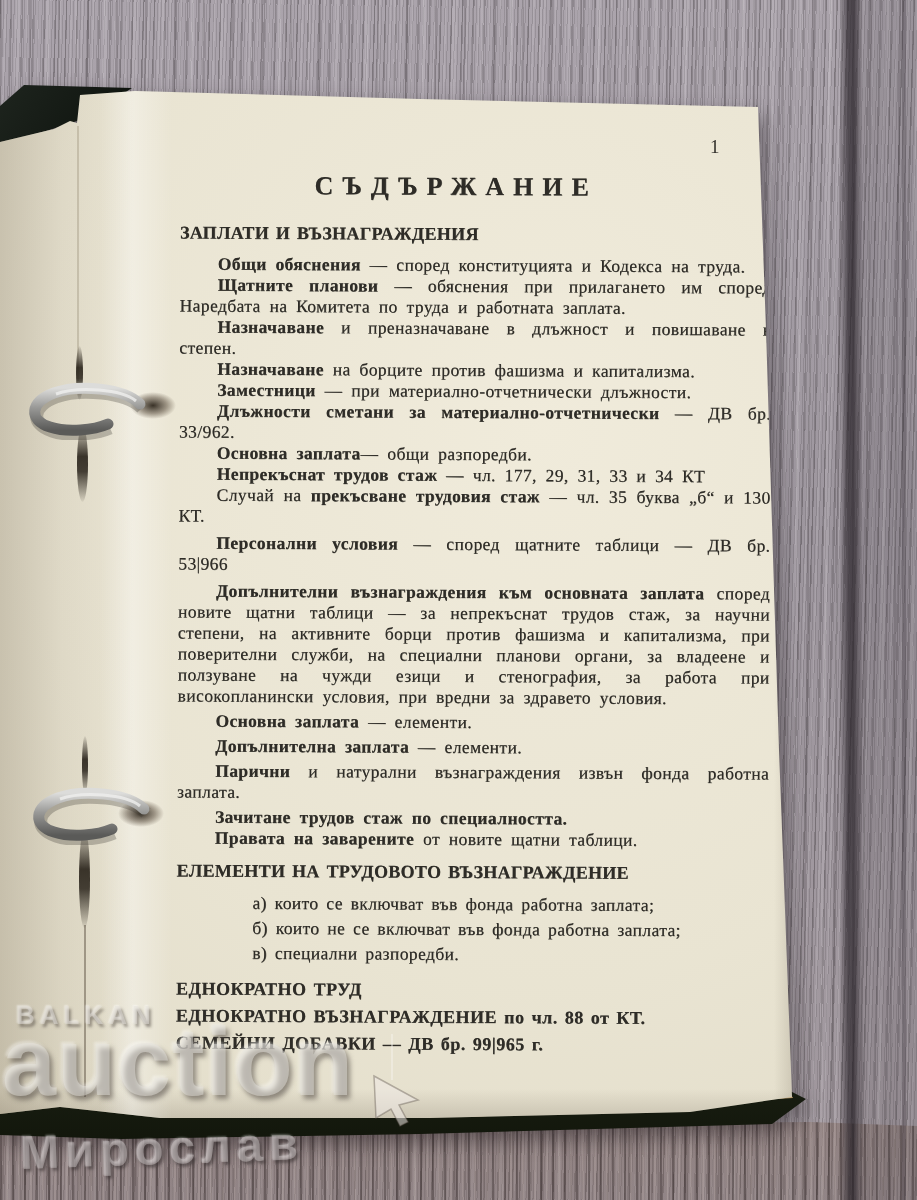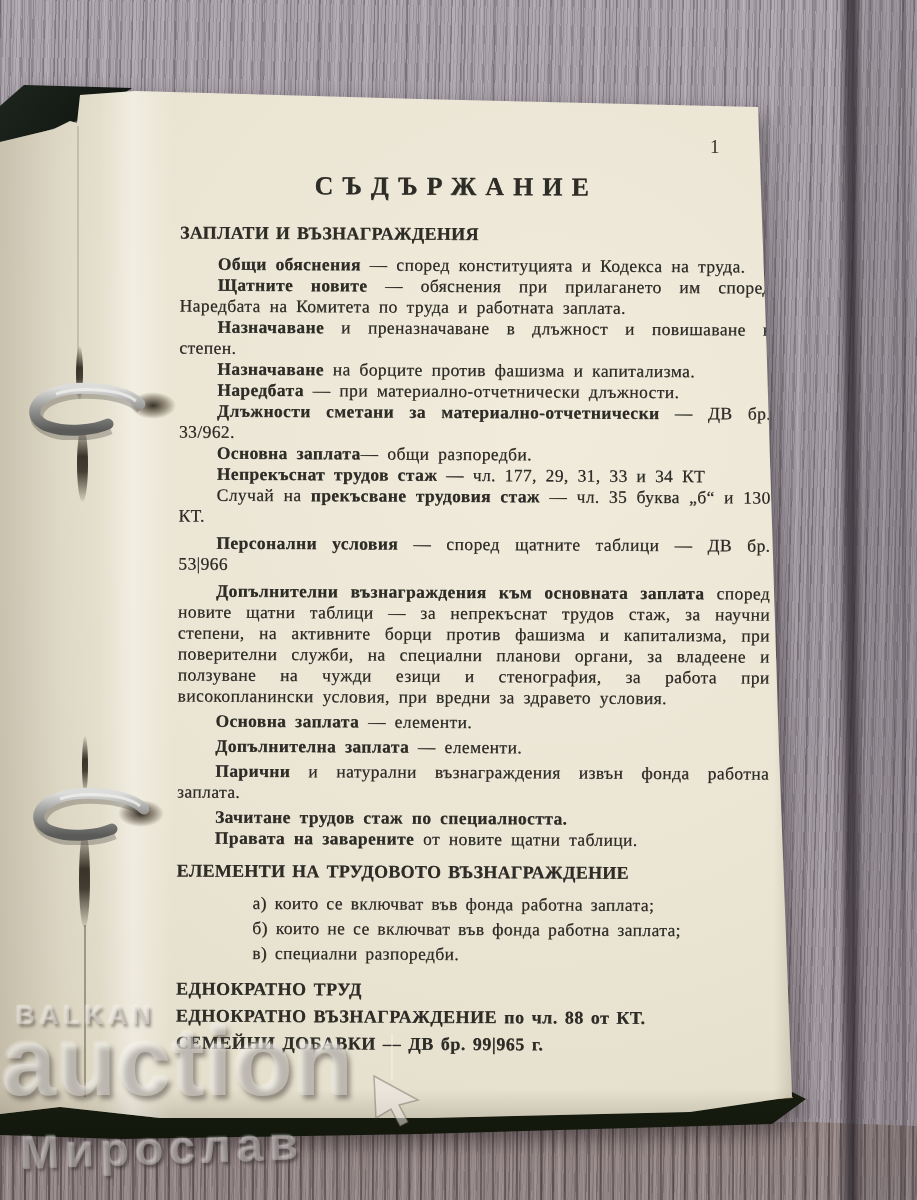--- a/index.html
+++ b/index.html
@@ -113,24 +113,24 @@
     <div class="page">
       <div class="crease-top"></div>
       <div class="crease-long"></div>
       <div class="pagenum">1</div>
 
       <div class="content">
         <h1 class="title">СЪДЪРЖАНИЕ</h1>
         <h2 class="sec">ЗАПЛАТИ И ВЪЗНАГРАЖДЕНИЯ</h2>
 
         <p class="entry"><span></span><b>Общи обяснения</b><span> — според конституцията и Кодекса на труда.</span></p>
-        <p class="entry"><span></span><b>Щатните новите</b><span> — обяснения при прилагането им според Наредбата на Комитета по труда и работната заплата.</span></p>
+        <p class="entry"><span></span><b>Щатните планови</b><span> — обяснения при прилагането им според Наредбата на Комитета по труда и работната заплата.</span></p>
         <p class="entry"><span></span><b>Назначаване</b><span> и преназначаване в длъжност и повишаване в степен.</span></p>
         <p class="entry"><span></span><b>Назначаване</b><span> на борците против фашизма и капитализма.</span></p>
-        <p class="entry"><span></span><b>Наредбата</b><span> — при материално-отчетнически длъжности.</span></p>
+        <p class="entry"><span></span><b>Заместници</b><span> — при материално-отчетнически длъжности.</span></p>
         <p class="entry"><span></span><b>Длъжности сметани за материално-отчетнически</b><span> — ДВ бр. 33/962.</span></p>
         <p class="entry"><span></span><b>Основна заплата</b><span>— общи разпоредби.</span></p>
         <p class="entry"><span></span><b>Непрекъснат трудов стаж</b><span> — чл. 177, 29, 31, 33 и 34 КТ</span></p>
         <p class="entry"><span>Случай на </span><b>прекъсване трудовия стаж</b><span> — чл. 35 буква „б“ и 130 КТ.</span></p>
         <p class="entry g6"><span></span><b>Персонални условия</b><span> — според щатните таблици — ДВ бр. 53|966</span></p>
         <p class="entry g6"><span></span><b>Допълнителни възнаграждения към основната заплата</b><span> според новите щатни таблици — за непрекъснат трудов стаж, за научни степени, на активните борци против фашизма и капитализма, при поверителни служби, на специални планови органи, за владеене и ползуване на чужди езици и стенография, за работа при високопланински условия, при вредни за здравето условия.</span></p>
         <p class="entry g4"><span></span><b>Основна заплата</b><span> — елементи.</span></p>
         <p class="entry g4"><span></span><b>Допълнителна заплата</b><span> — елементи.</span></p>
         <p class="entry g4"><span></span><b>Парични</b><span> и натурални възнаграждения извън фонда работна заплата.</span></p>
         <p class="entry g4"><span></span><b>Зачитане трудов стаж по специалността.</b><span></span></p>

